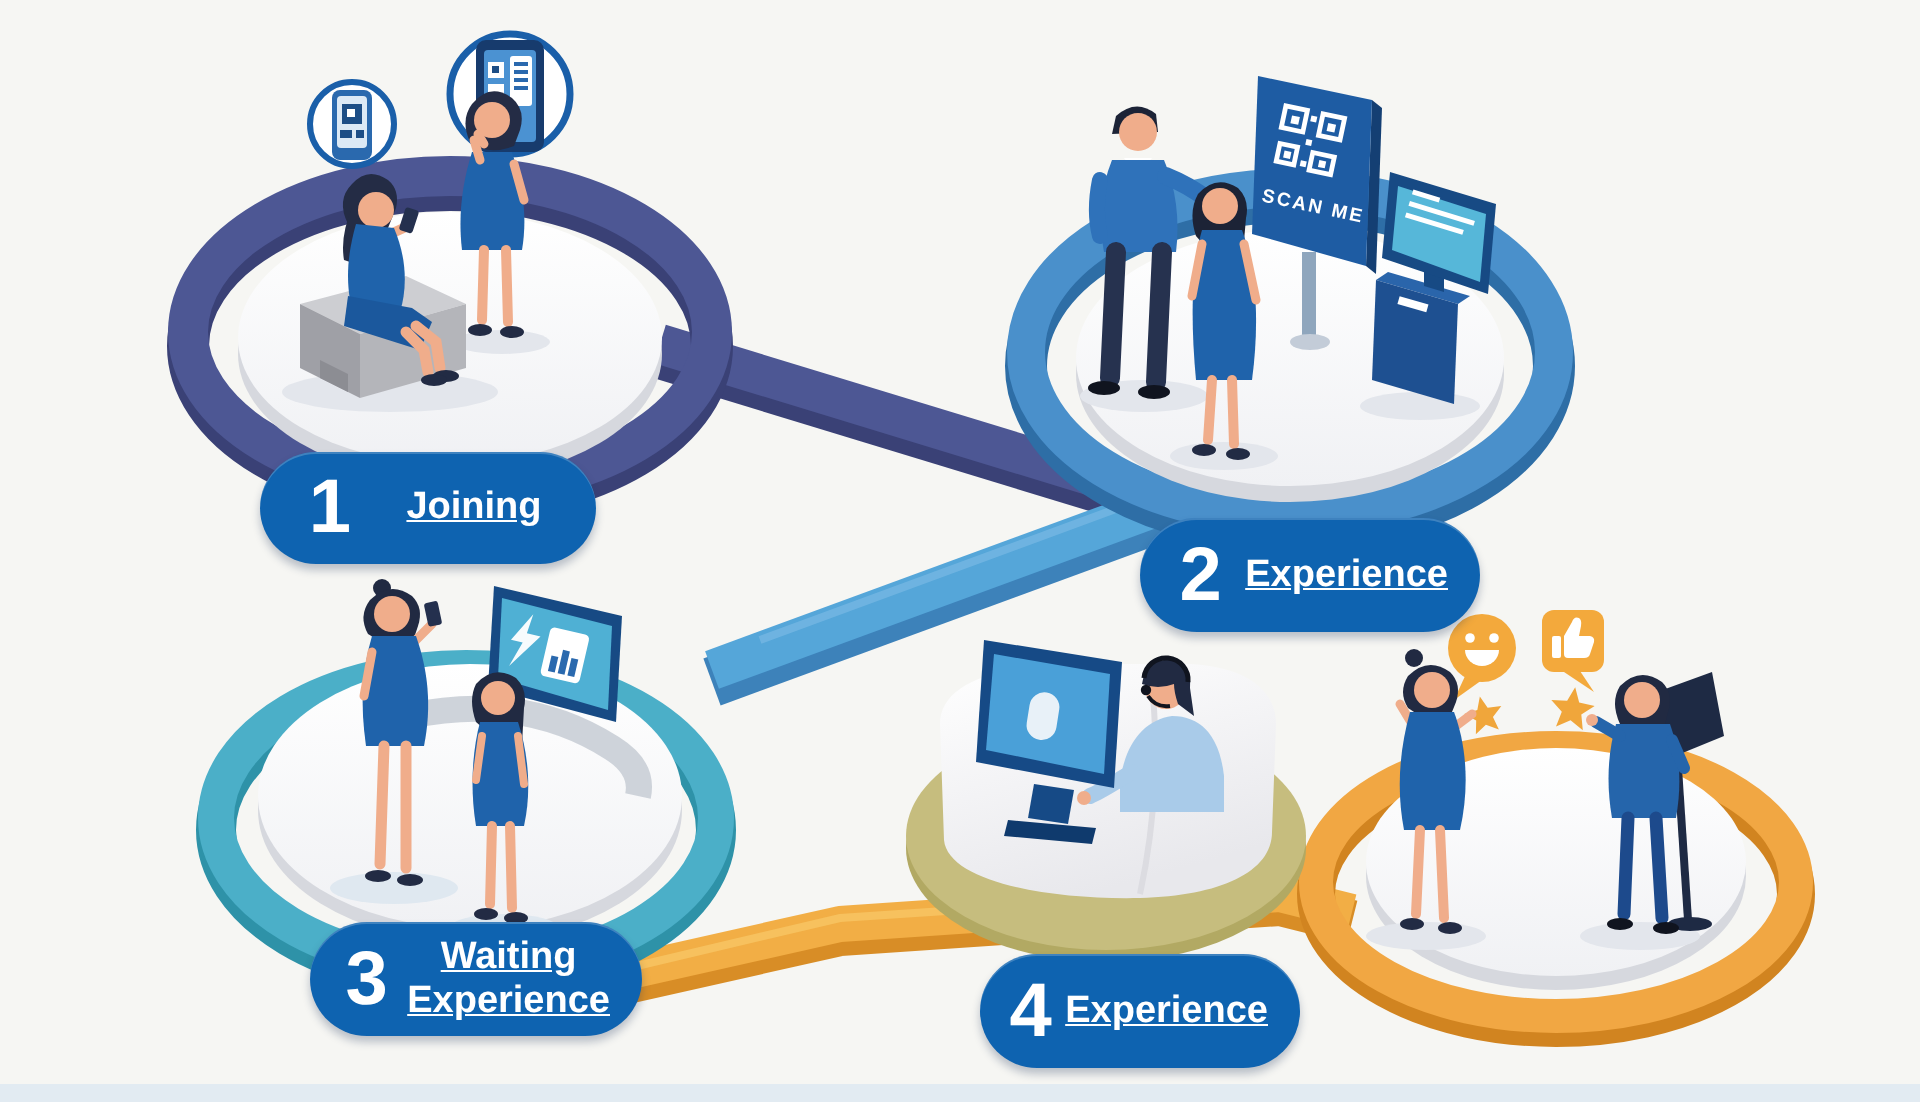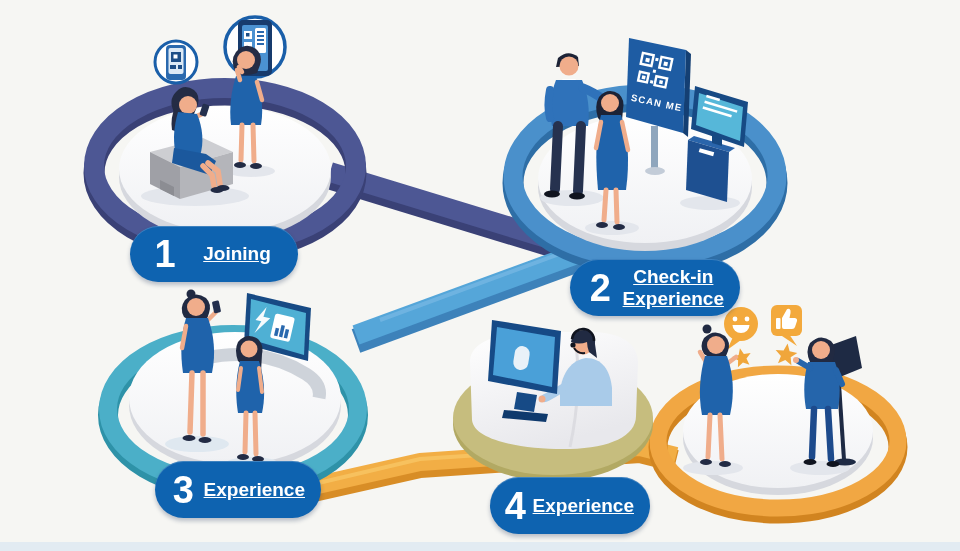--- a/index.html
+++ b/index.html
@@ -358,28 +358,28 @@
 <div class="pill" style="left:130px;top:226px;width:168px;height:56px;">
   <div class="num">1</div>
   <div class="lbl">
     <div>Joining</div>
   </div>
 </div>
 
 <div class="pill" style="left:570px;top:259px;width:170px;height:57px;">
   <div class="num">2</div>
   <div class="lbl">
-    <div>Check-in</div>
     <div>Experience</div>
   </div>
 </div>
 
 <div class="pill" style="left:155px;top:461px;width:166px;height:57px;">
   <div class="num">3</div>
   <div class="lbl">
+    <div>Waiting</div>
     <div>Experience</div>
   </div>
 </div>
 
 <div class="pill" style="left:490px;top:477px;width:160px;height:57px;">
   <div class="num">4</div>
   <div class="lbl">
     <div>Experience</div>
   </div>
 </div>

